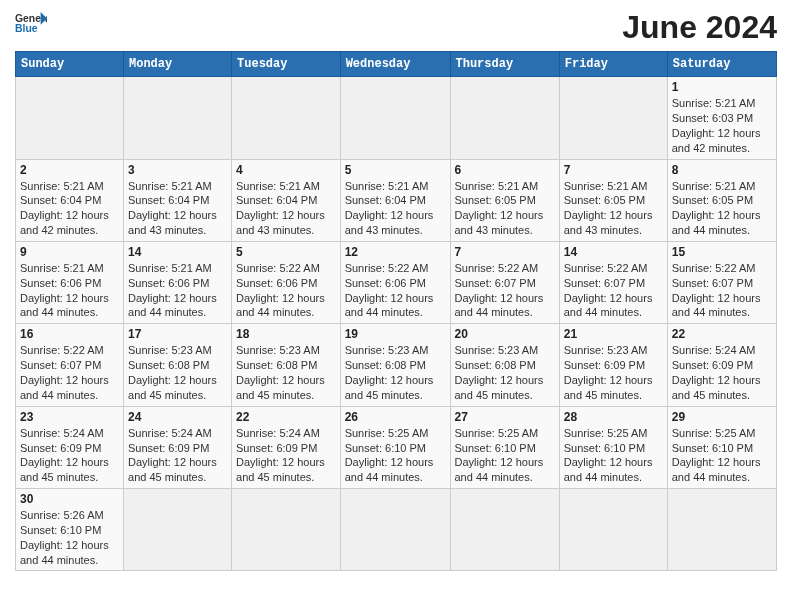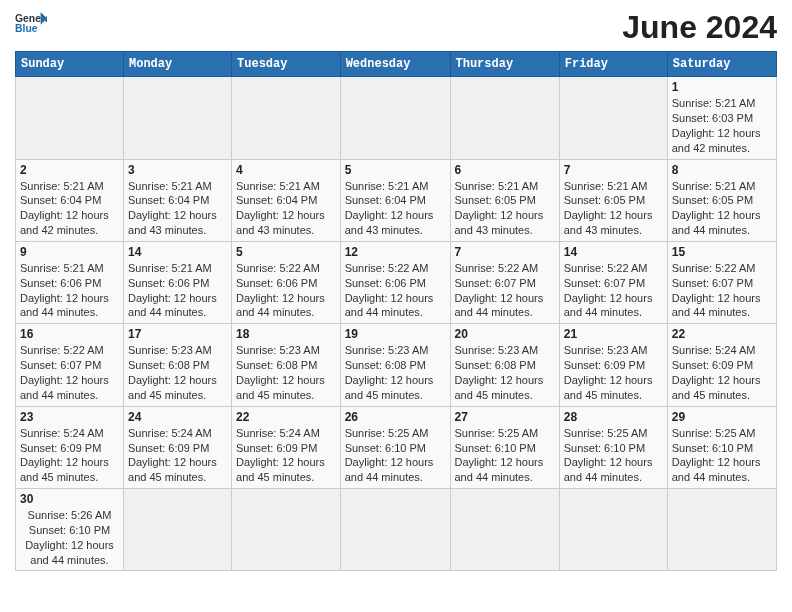--- a/index.html
+++ b/index.html
@@ -323,21 +323,21 @@
           <div class="day-number">29</div>
           <div class="day-info" style="white-space: pre-line;">Sunrise: 5:25 AM
 Sunset: 6:10 PM
 Daylight: 12 hours
 and 44 minutes.</div>
         </td>
       </tr>
       <tr class="row-last">
         <td>
           <div class="day-number">30</div>
-          <div class="day-info" style="white-space: pre-line; text-align: center;">Sunrise: 5:26 AM
+          <div class="day-info" style="white-space: pre-line;">Sunrise: 5:26 AM
 Sunset: 6:10 PM
 Daylight: 12 hours
 and 44 minutes.</div>
         </td>
         <td class="empty"></td>
         <td class="empty"></td>
         <td class="empty"></td>
         <td class="empty"></td>
         <td class="empty"></td>
         <td class="empty"></td>

